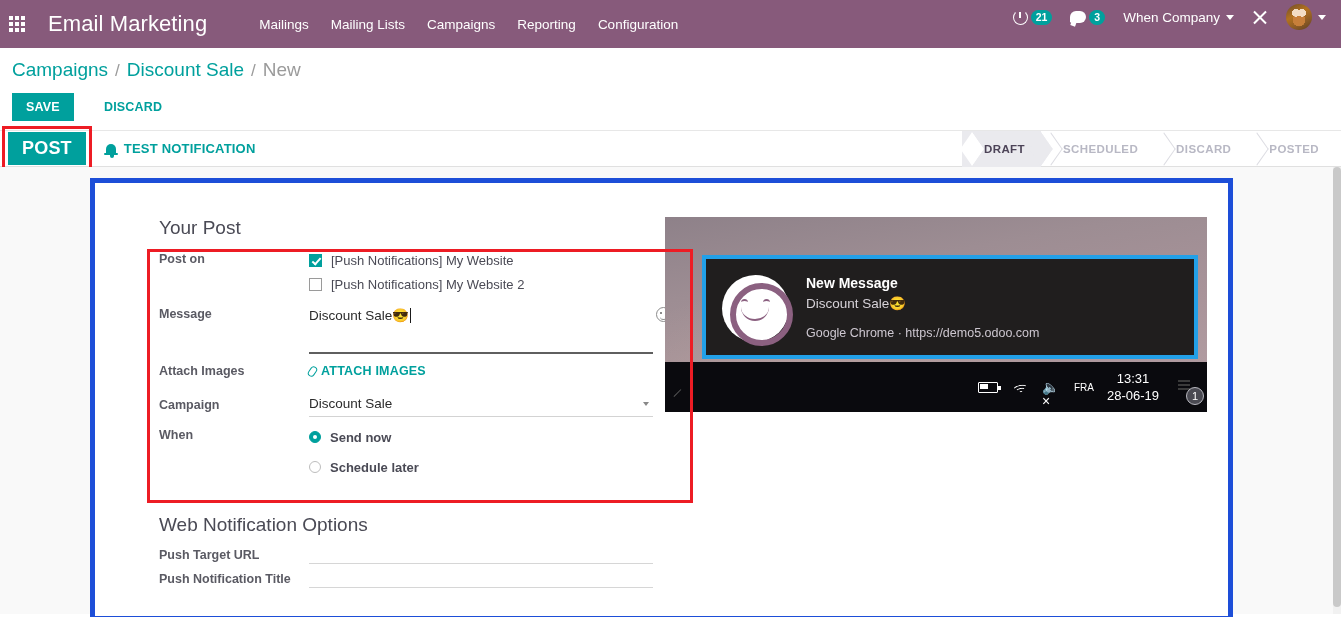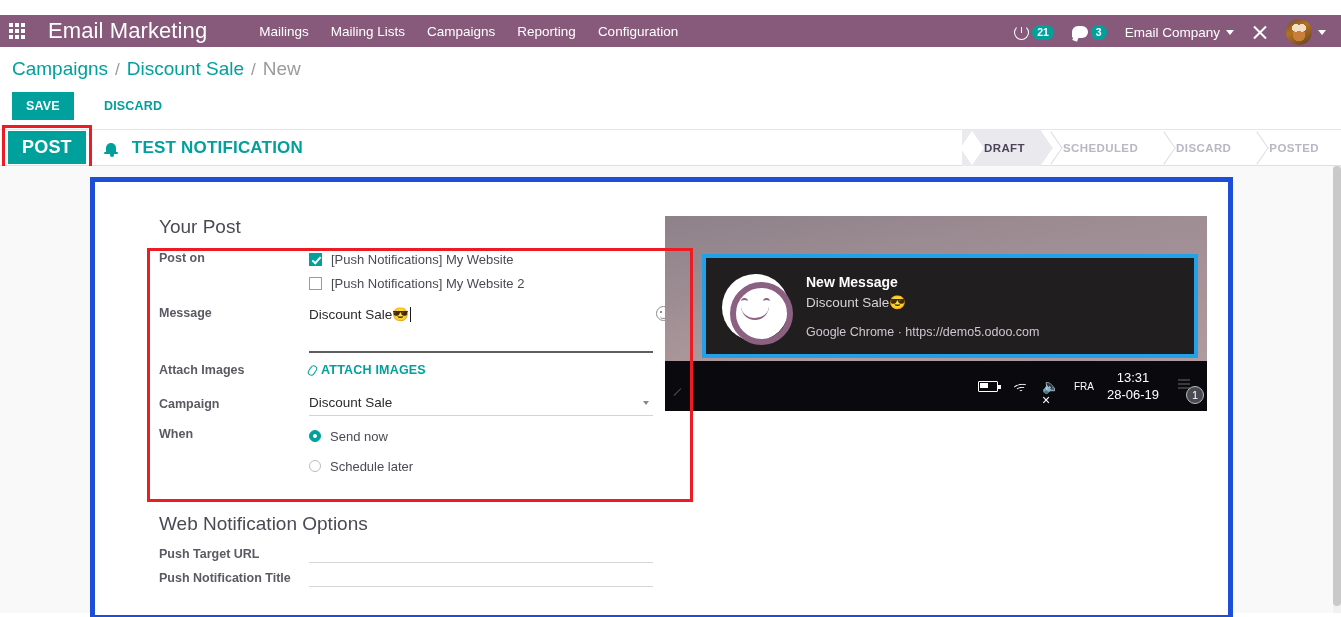--- a/index.html
+++ b/index.html
@@ -5,27 +5,26 @@
   * { box-sizing: border-box; margin: 0; padding: 0; }
   html, body {
     width: 1341px; height: 617px;
     font-family: "Liberation Sans", sans-serif;
     background: #ffffff;
     overflow: hidden;
   }
 
   
   .navbar {
-    height: 32px;
+    height: 48px;
     background: #875A7B;
     display: flex;
     align-items: center;
     position: relative;
     color: #ffffff;
-    margin-top: 15px;
   }
   .apps-grid {
     width: 34px; height: 34px;
     display: flex; align-items: center; justify-content: center;
     cursor: pointer;
   }
   .apps-grid-inner {
     display: grid;
     grid-template-columns: repeat(3, 4px);
     grid-template-rows: repeat(3, 4px);
@@ -202,28 +201,28 @@
     font-weight: bold;
     padding: 6px 14px;
     border: none;
     cursor: pointer;
     letter-spacing: 0.2px;
     display: block;
   }
   .btn-test {
     background: transparent;
     color: #00A09D;
-    font-size: 17px;
+    font-size: 13px;
     font-weight: bold;
     border: none;
     cursor: pointer;
     margin-left: 14px;
     display: flex;
     align-items: center;
-    gap: 16px;
+    gap: 8px;
     letter-spacing: 0.2px;
   }
   .icon-bell {
     width: 10px; height: 10px;
     background: #00A09D;
     border-radius: 5px 5px 1px 1px;
     position: relative;
   }
   .icon-bell::before {
     content: "";
@@ -481,20 +480,21 @@
     transform-origin: left center;
     z-index: 2;
   }
 
   .radio-line {
     display: flex; align-items: center;
     gap: 9px;
     height: 26px;
     font-size: 13px;
     color: #4a4a55;
+    font-weight: bold;
   }
   .rb {
     width: 12px; height: 12px;
     border: 1.3px solid #bdbdbd;
     border-radius: 50%;
     background: #ffffff;
     flex: 0 0 12px;
     cursor: pointer;
   }
   .rb.selected {
@@ -742,21 +742,21 @@
   <div class="nav-right">
     <div class="sys-btn">
       <span class="icon-clock"></span>
       <span class="badge">21</span>
     </div>
     <div class="sys-btn">
       <span class="icon-chat"></span>
       <span class="badge">3</span>
     </div>
     <div class="sys-btn">
-      <span class="company-name">Email Company</span>
+      <span class="company-name">When Company</span>
       <span class="caret-down"></span>
     </div>
     <div class="sys-btn">
       <span class="icon-tools"></span>
     </div>
     <div class="sys-btn">
       <span class="avatar"></span>
       <span class="caret-down"></span>
     </div>
   </div>

